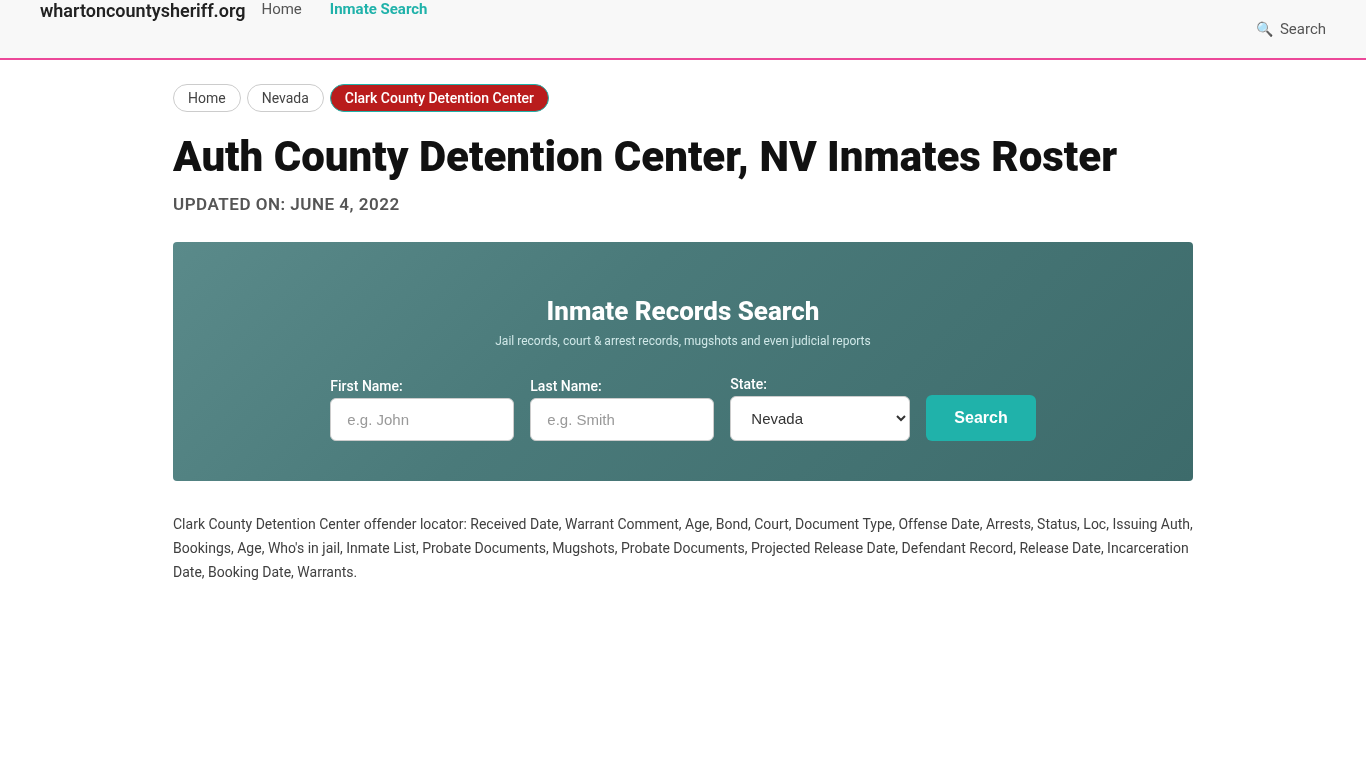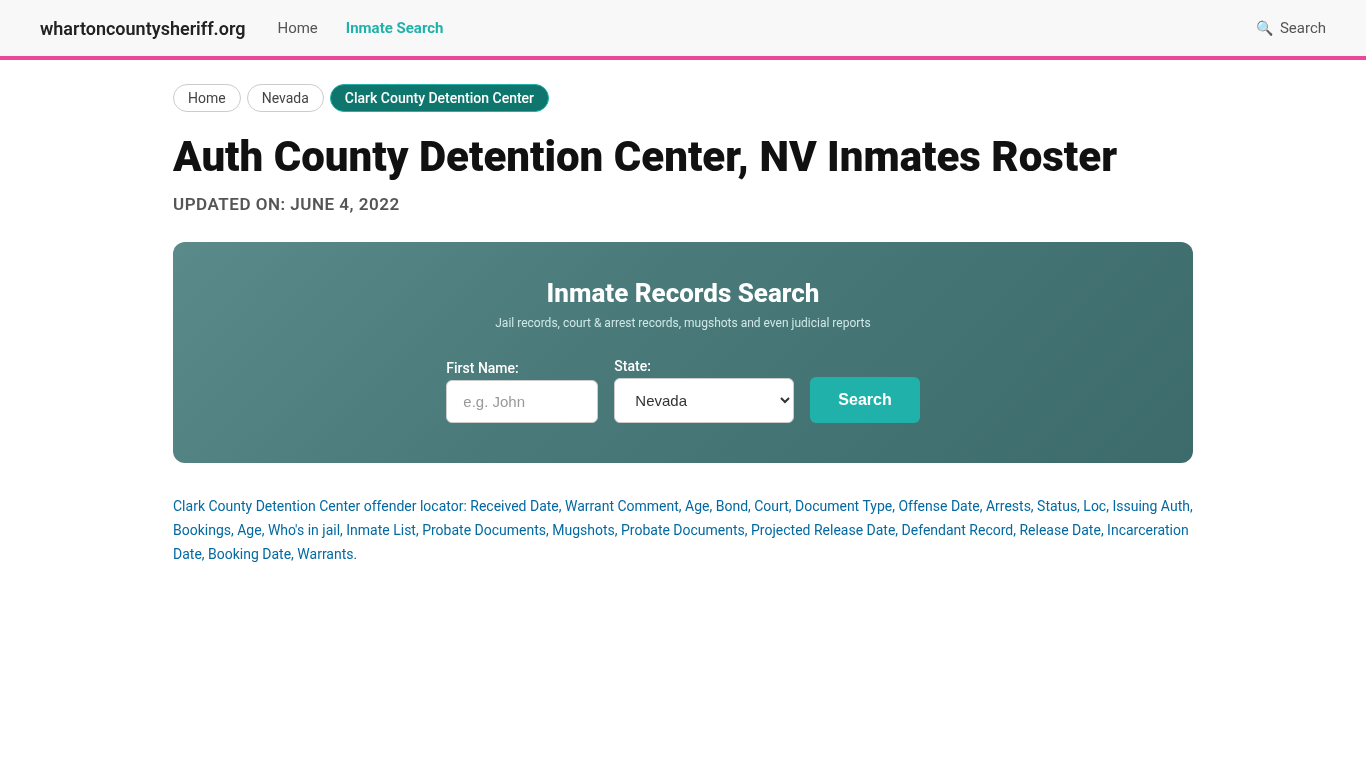--- a/index.html
+++ b/index.html
@@ -1,26 +1,25 @@
 <!DOCTYPE html>
 <html><head>
   <meta charset="utf-8">
   <style>
     * { box-sizing: border-box; margin: 0; padding: 0; }
     body { font-family: -apple-system, BlinkMacSystemFont, 'Segoe UI', Roboto, sans-serif; background: #fff; color: #333; font-size: 16px; }
 
     
     .header {
       background: #f8f8f8;
-      border-bottom: 4px solid #ec4899;
+      border-bottom: 2px solid #ec4899;
       padding: 0 40px;
       height: 60px;
       display: flex;
-      align-items: center;
-      gap: 32px;
+      gap: 16px;
     }
     .header-brand {
       font-size: 18px;
       font-weight: 600;
       color: #222;
       text-decoration: none;
       white-space: nowrap;
     }
     .header-nav {
       display: flex;
@@ -67,21 +66,21 @@
     .breadcrumb-item {
       padding: 5px 14px;
       border: 1px solid #ccc;
       border-radius: 20px;
       font-size: 14px;
       color: #444;
       background: #fff;
       cursor: pointer;
     }
     .breadcrumb-item.active {
-      background: #0f766e;
+      background: #b91c1c;
       color: #fff;
       border-color: #20b2aa;
       font-weight: 500;
     }
 
     
     .page-title {
       font-size: 42px;
       font-weight: 900;
       color: #111;
@@ -93,22 +92,22 @@
       color: #555;
       font-weight: 600;
       letter-spacing: 0.03em;
       margin-bottom: 28px;
       text-transform: uppercase;
     }
 
     
     .search-widget {
       background: linear-gradient(135deg, #5a8a8a 0%, #4a7a7a 40%, #3d6b6b 100%);
-      border-radius: 12px;
-      padding: 36px 40px 40px;
+      border-radius: 4px;
+      padding: 54px 40px 40px;
       margin-bottom: 32px;
       text-align: center;
     }
     .widget-title {
       font-size: 26px;
       font-weight: 800;
       color: #fff;
       margin-bottom: 8px;
     }
     .widget-subtitle {
@@ -132,21 +131,21 @@
     .form-label {
       font-size: 14px;
       color: #fff;
       font-weight: 500;
     }
     .form-input {
       padding: 12px 16px;
       border: 1px solid #ccc;
       border-radius: 6px;
       font-size: 15px;
-      width: 152px;
+      width: 184px;
       outline: none;
       background: #fff;
       color: #333;
     }
     .form-input::placeholder {
       color: #999;
     }
     .form-select {
       padding: 12px 16px;
       border: 1px solid #ccc;
@@ -166,21 +165,21 @@
       border-radius: 6px;
       font-size: 16px;
       font-weight: 600;
       cursor: pointer;
       height: 46px;
     }
 
     
     .description-text {
       font-size: 14px;
-      color: #0369a1;
+      color: #404040;
       line-height: 1.7;
       margin-bottom: 40px;
     }
 
     
     .section-title {
       font-size: 30px;
       font-weight: 900;
       color: #111;
       line-height: 1.2;
@@ -212,20 +211,24 @@
   <h1 class="page-title">Auth County Detention Center, NV Inmates Roster</h1>
   <p class="updated-on">UPDATED ON: JUNE 4, 2022</p>
 
   <div class="search-widget">
     <h2 class="widget-title">Inmate Records Search</h2>
     <p class="widget-subtitle">Jail records, court &amp; arrest records, mugshots and even judicial reports</p>
     <div class="search-form">
       <div class="form-group">
         <label class="form-label">First Name:</label>
         <input class="form-input" type="text" placeholder="e.g. John" style="">
+      </div>
+      <div class="form-group">
+        <label class="form-label">Last Name:</label>
+        <input class="form-input" type="text" placeholder="e.g. Smith" style="">
       </div>
       <div class="form-group">
         <label class="form-label">State:</label>
         <select class="form-select">
           <option>Nevada</option>
           <option>California</option>
           <option>Texas</option>
           <option>Florida</option>
         </select>
       </div>

